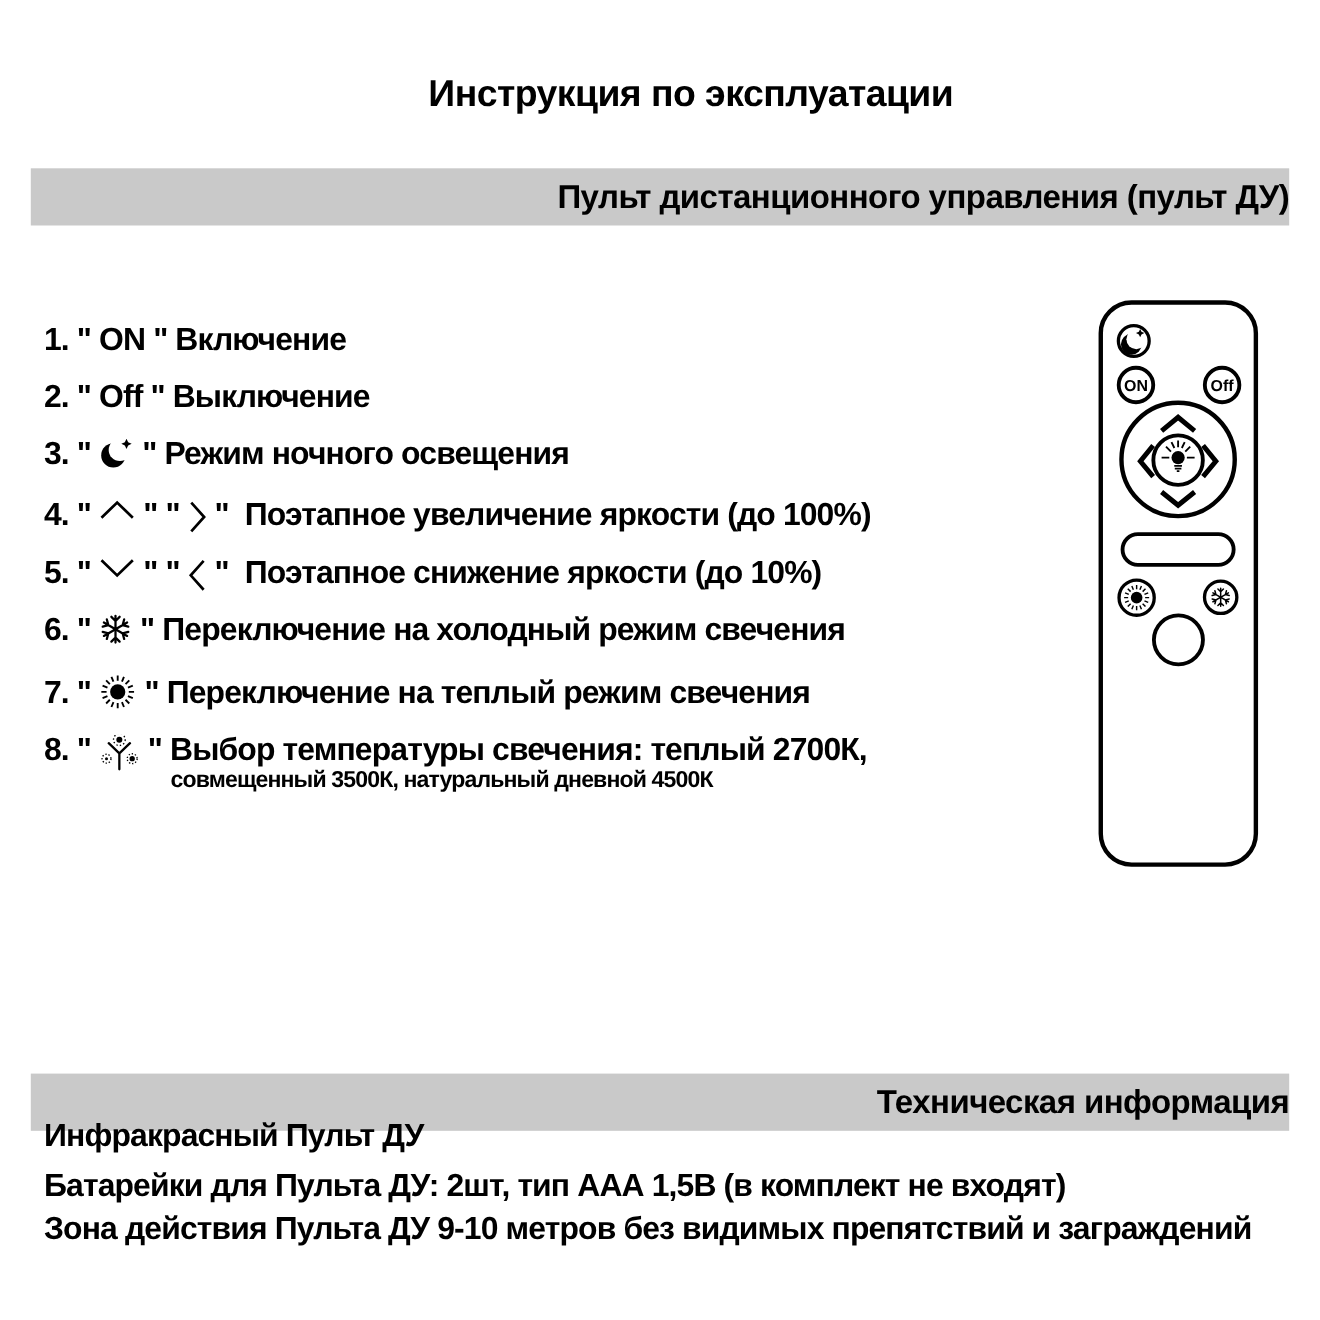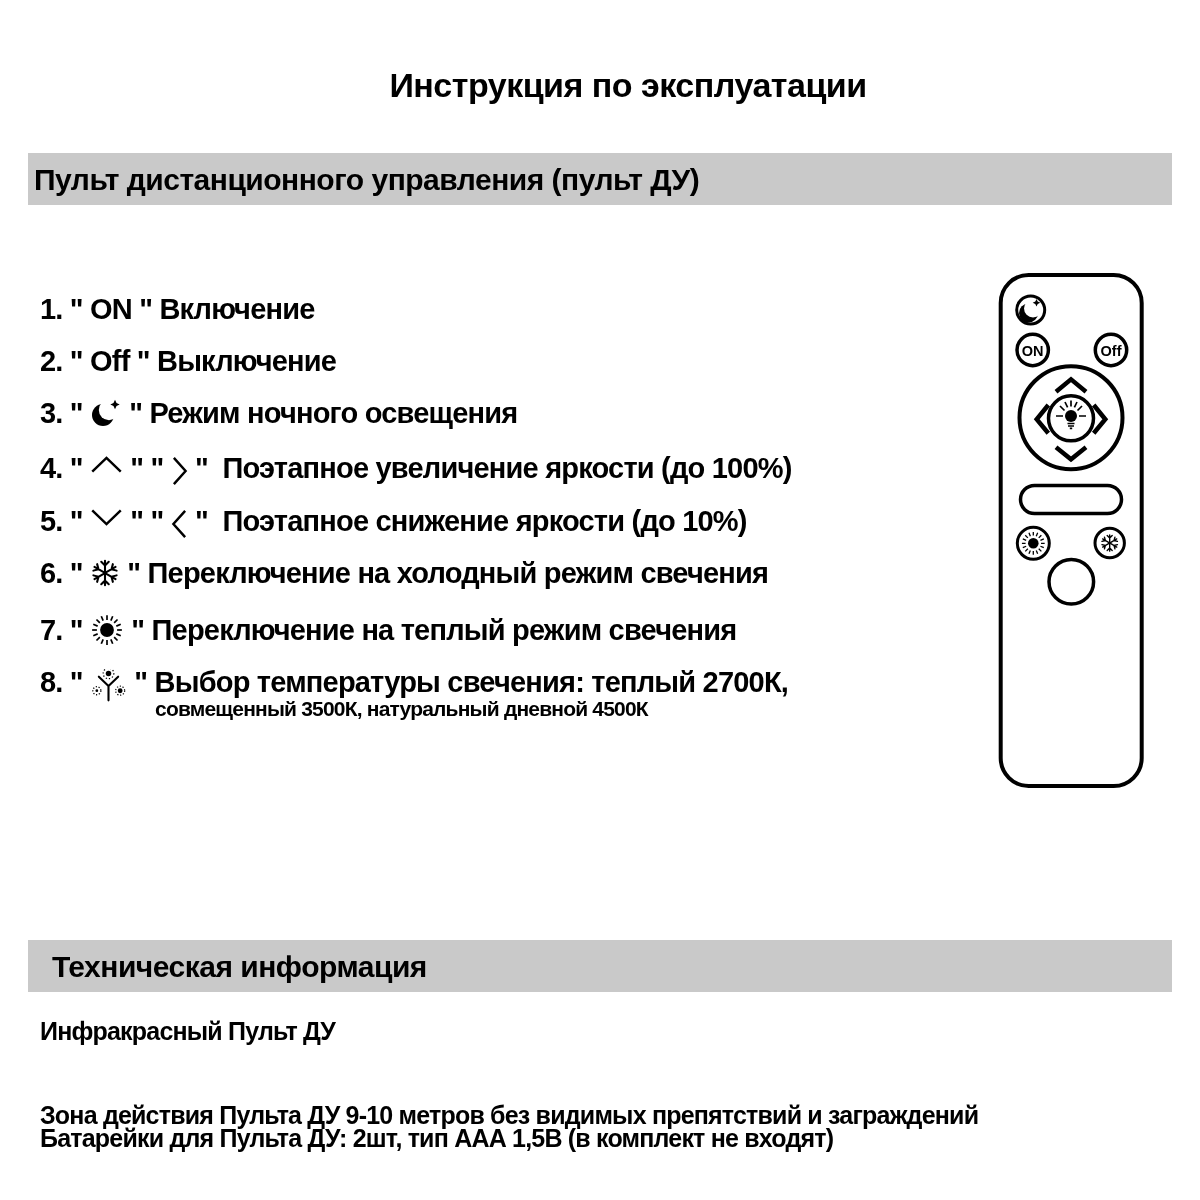--- a/index.html
+++ b/index.html
@@ -9,40 +9,41 @@
     overflow:hidden;
   }
   .title{
     position:absolute;top:66px;left:0;width:1200px;text-align:center;
     font-size:34px;letter-spacing:-0.5px;margin-left:28px;
   }
   .bar{
     position:absolute;left:28px;width:1144px;height:52px;background:#c9c9c9;
     font-size:30px;line-height:54px;padding-left:6px;box-sizing:border-box;
     letter-spacing:-0.5px;
+    text-align:right;
   }
   .bar.s1{top:153px;}
-  .bar.s2{top:940px;padding-left:24px;}
+  .bar.s2{top:976px;padding-left:24px;}
   .row{
     position:absolute;left:40px;font-size:29px;line-height:40px;
     white-space:pre;letter-spacing:-0.8px;
   }
   .row svg{display:inline-block;}
   .ic-moon{vertical-align:-6px;}
   .ic-chev-h{vertical-align:4px;}
   .ic-chev-v{vertical-align:-8px;}
   .ic-snow{vertical-align:-5px;}
   .ic-sun{vertical-align:-7px;}
   .ic-temp{vertical-align:-14px;}
   .line2{
     position:absolute;left:155px;top:697px;font-size:21px;letter-spacing:-0.8px;
     white-space:pre;
   }
   .tech-line{
-    position:absolute;left:40px;font-size:25px;letter-spacing:-0.8px;white-space:pre;
+    position:absolute;left:40px;font-size:29px;letter-spacing:-0.8px;white-space:pre;
   }
   .remote{position:absolute;left:990px;top:270px;}
   .hiddefs{position:absolute;width:0;height:0;overflow:hidden;}
   svg .stroke{stroke:#000;fill:none;}
   svg text{font-family:"Liberation Sans",sans-serif;font-weight:bold;fill:#000;}
 </style>
 </head>
 <body>
 
 <svg class="hiddefs" aria-hidden="true">
@@ -201,14 +202,14 @@
     <circle cx="119.7" cy="273" r="14.7" class="stroke" stroke-width="3"></circle>
     <use href="#sym-snowflake" x="109.7" y="263" width="20" height="20"></use>
   </g>
 
   <circle cx="81.3" cy="311.7" r="22.3" class="stroke" stroke-width="3.5"></circle>
 </svg>
 
 <div class="bar s2">Техническая информация</div>
 
 <div class="tech-line" style="top:1017px">Инфракрасный Пульт ДУ</div>
-<div class="tech-line" style="top:1124px">Батарейки для Пульта ДУ: 2шт, тип ААА 1,5В (в комплект не входят)</div>
+<div class="tech-line" style="top:1062px">Батарейки для Пульта ДУ: 2шт, тип ААА 1,5В (в комплект не входят)</div>
 <div class="tech-line" style="top:1101px">Зона действия Пульта ДУ 9-10 метров без видимых препятствий и заграждений</div>
 
 </body></html>

